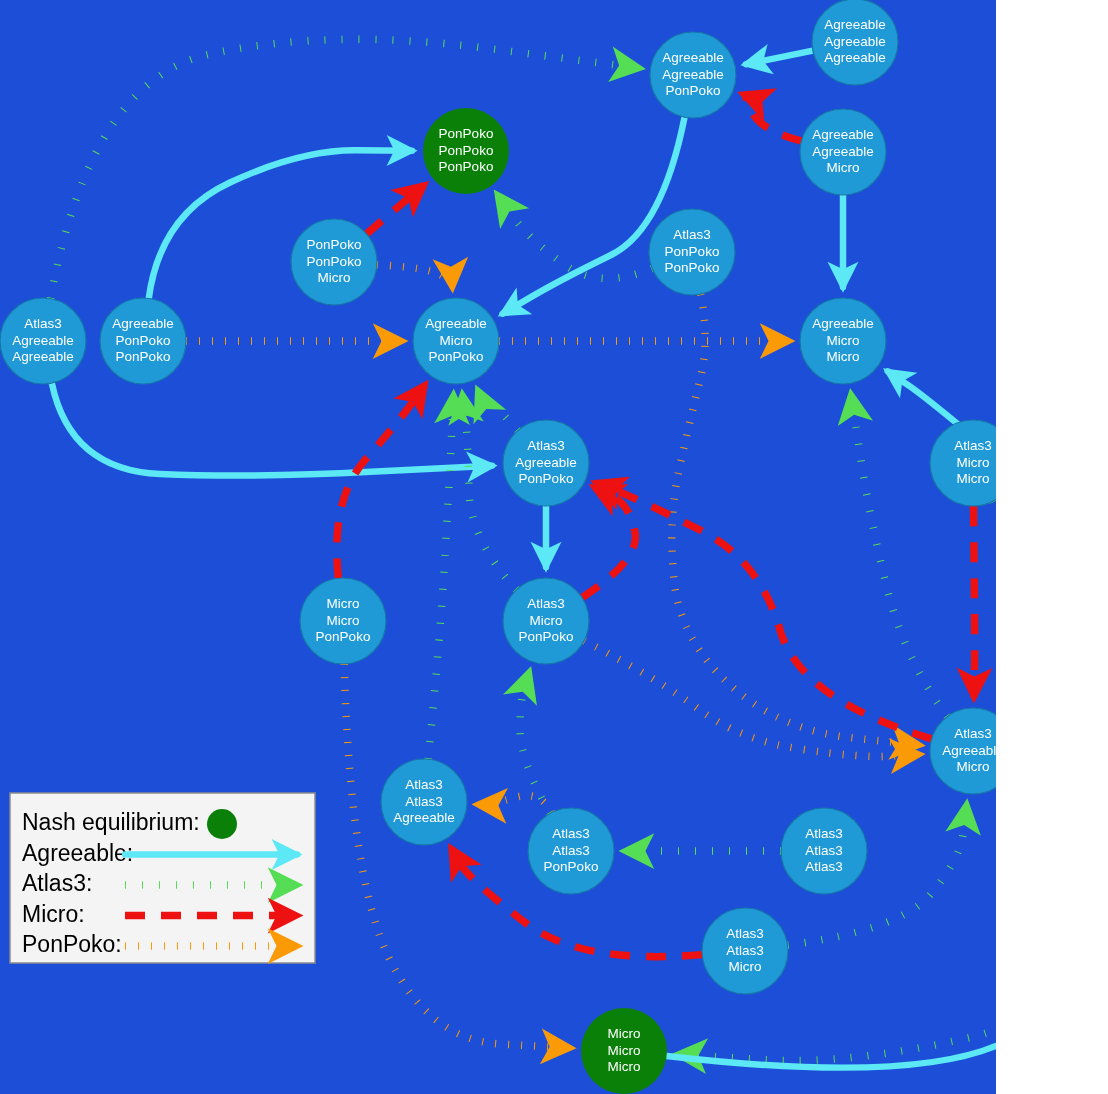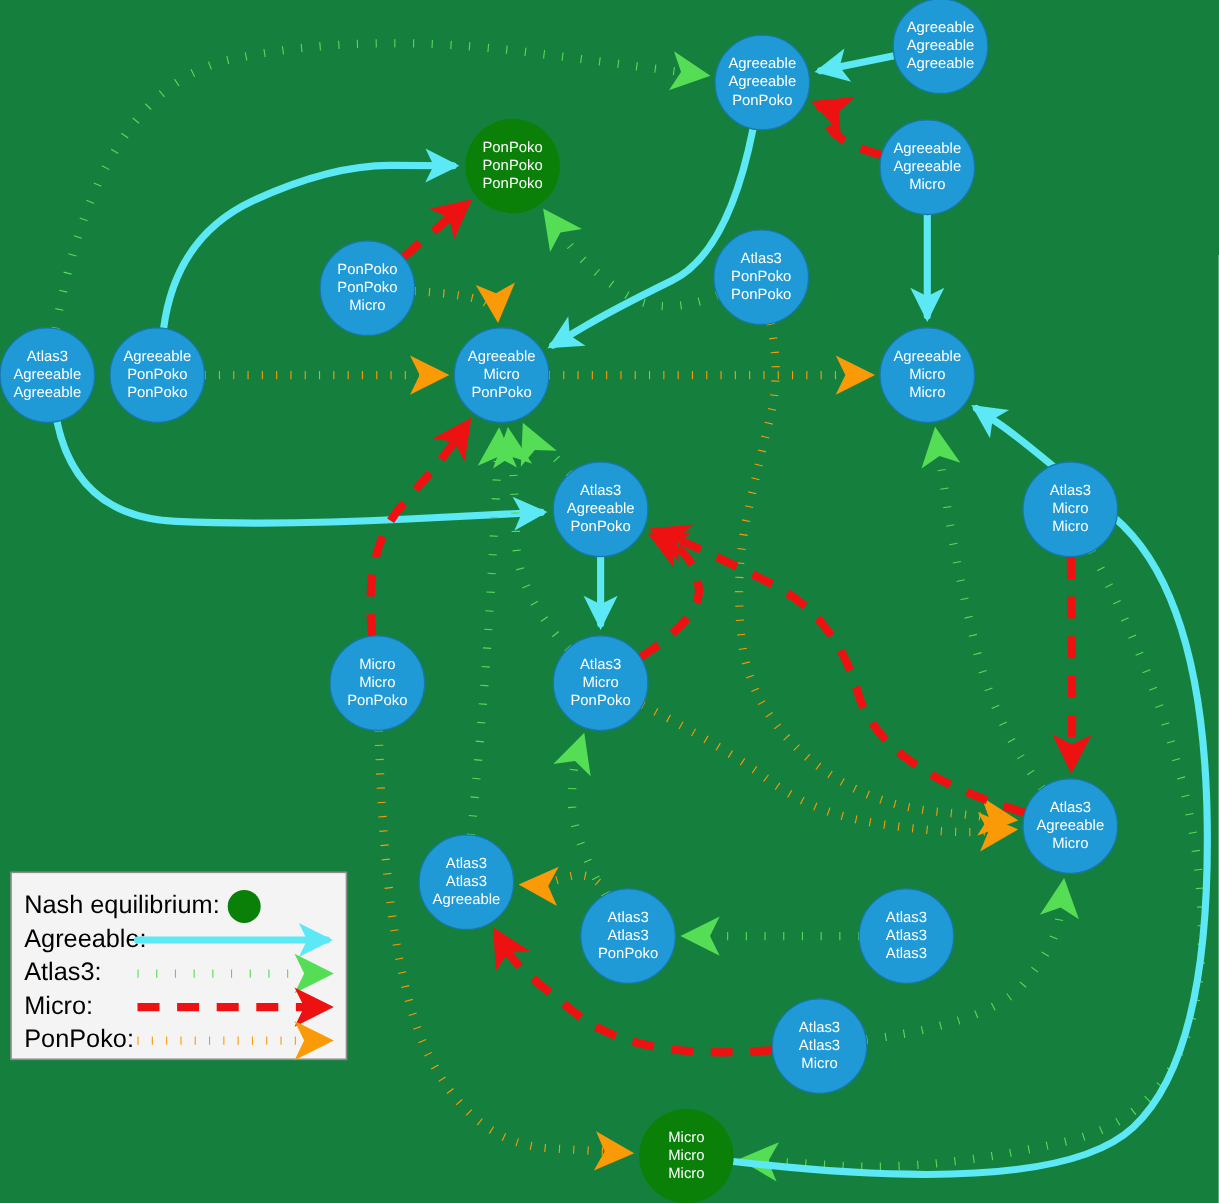--- a/index.html
+++ b/index.html
@@ -1,17 +1,17 @@
 <!DOCTYPE html>
 <html><head>
 <meta charset="utf-8">
 <style>
   html,body{margin:0;padding:0;background:#ffffff;}
   body{font-family:"Liberation Sans",sans-serif;}
-  #stage{position:relative;width:1108px;height:1094px;background:#15803d;overflow:hidden;}
+  #stage{position:relative;width:996px;height:1094px;background:#1d4ed8;overflow:hidden;}
   svg{display:block;}
   .nodelabel{font-family:"Liberation Sans",sans-serif;font-size:13.5px;fill:#ffffff;text-anchor:middle;dominant-baseline:middle;font-weight:400;}
   .legendlabel{font-family:"Liberation Sans",sans-serif;font-size:23px;fill:#000000;dominant-baseline:middle;}
   .legendbox{fill:#f4f4f4;stroke:#8c8c8c;stroke-width:1.5;}
 </style>
 </head>
 <body>
 
 <div id="stage">
   <svg id="graph" width="1108" height="1094" viewBox="0 0 1108 1094">

